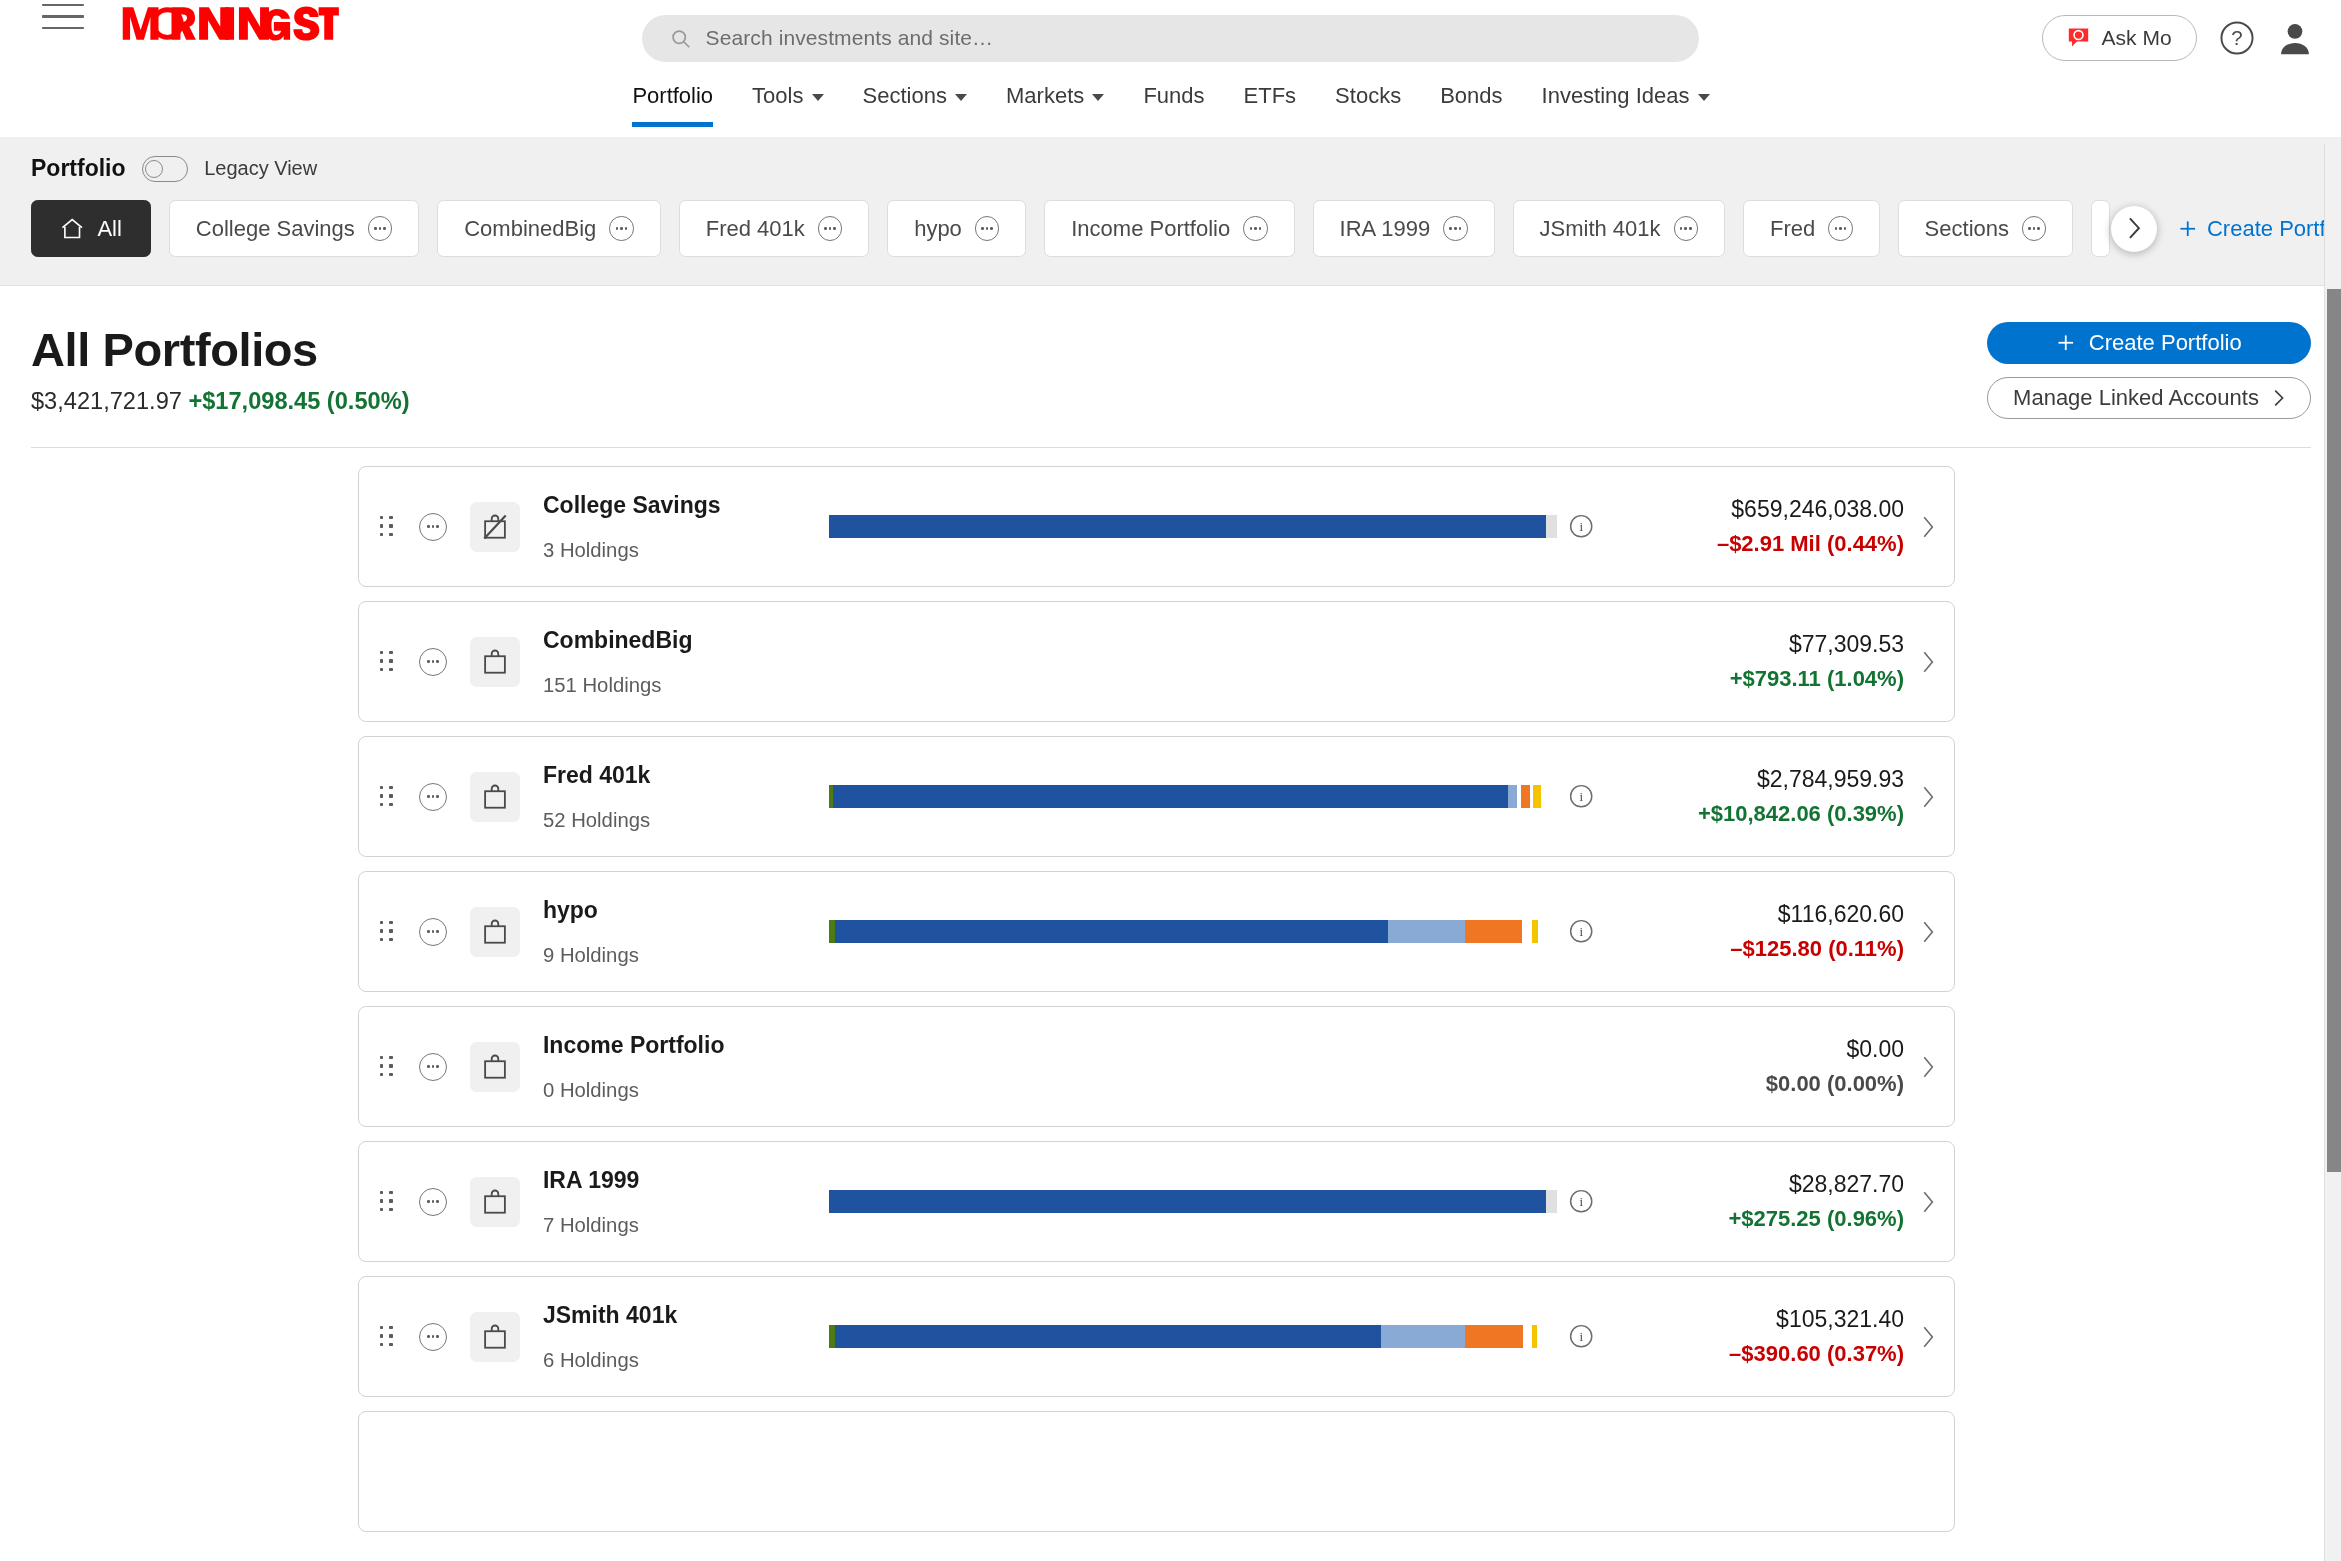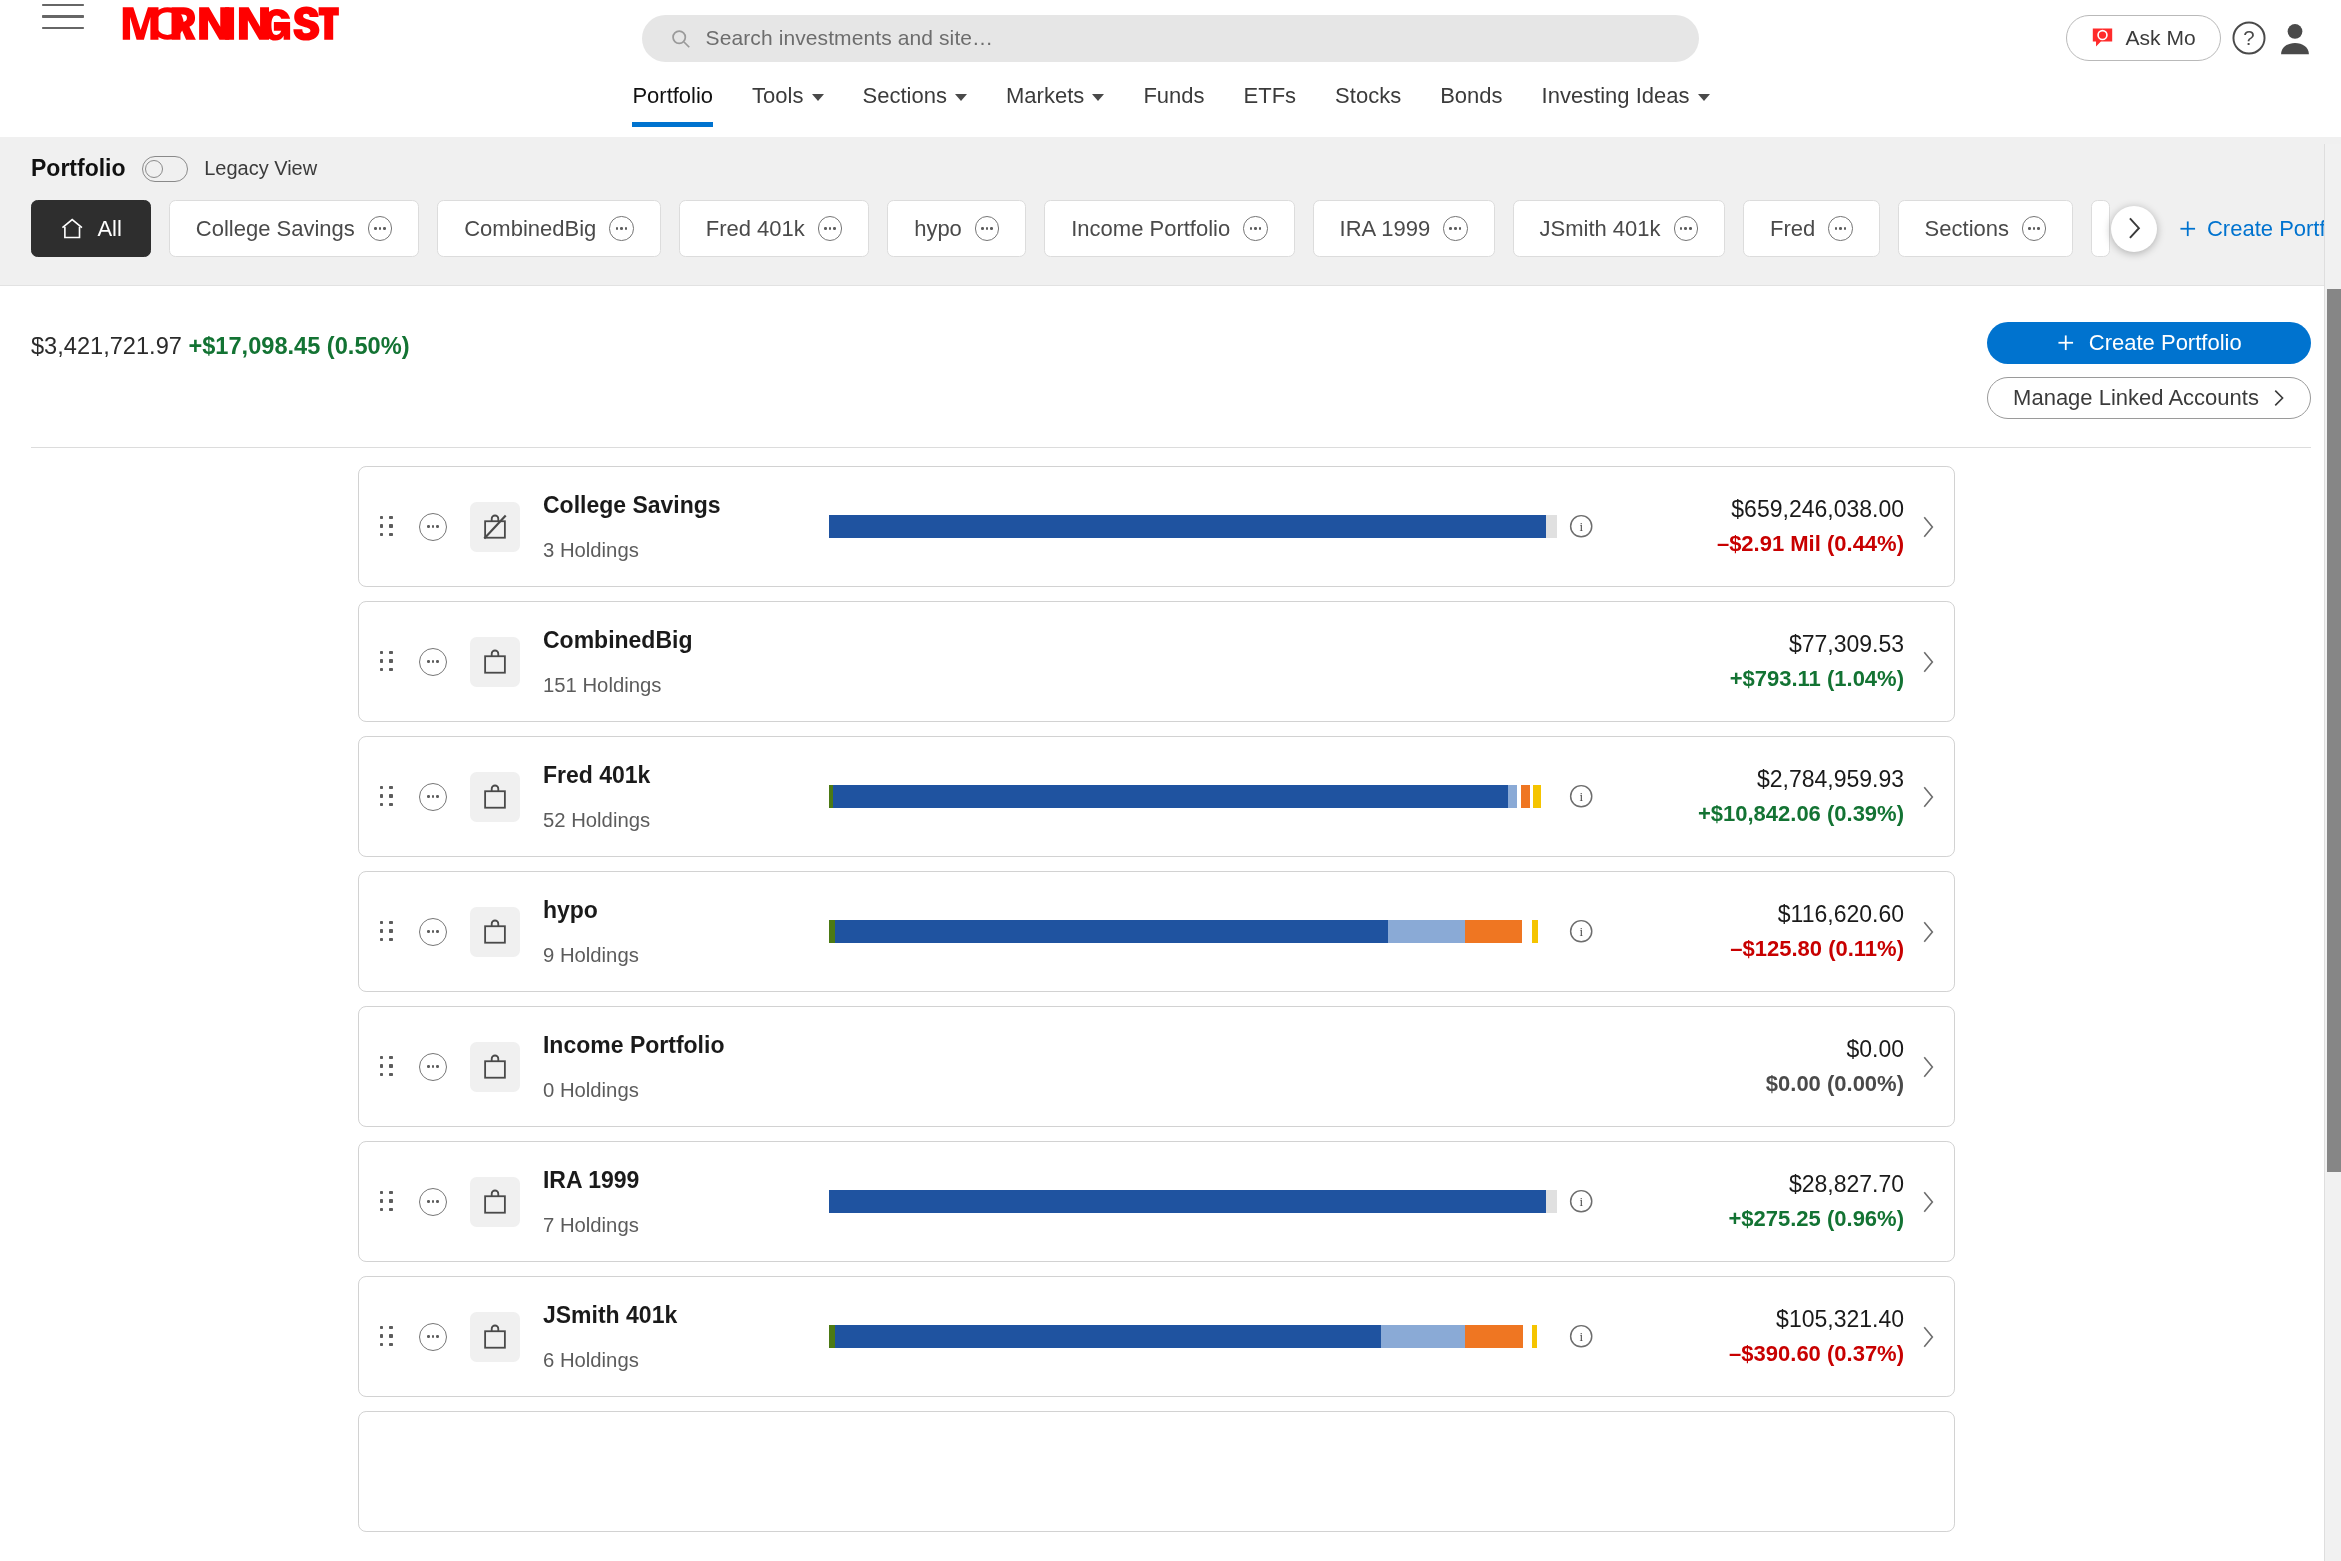--- a/index.html
+++ b/index.html
@@ -52,21 +52,21 @@
   }
   .search-icon { width: 21px; height: 21px; flex: 0 0 21px; opacity: .62; }
   .search-placeholder {
     font-size: 21px; color: #6d6d6d; letter-spacing: 0.1px;
     font-family: "Liberation Sans", sans-serif;
   }
 
   .top-right {
     position: absolute;
     right: 29px; top: 0; height: 75px;
-    display: flex; align-items: center; gap: 10px;
+    display: flex; align-items: center; gap: 22px;
   }
   .askmo {
     display: flex; align-items: center; gap: 11.4px;
     border: 1.6px solid #b9b9b9;
     border-radius: 23px;
     height: 46px;
     padding: 0 24.4px;
     background: #fff; cursor: pointer;
   }
   .askmo-label { font-size: 21px; color: #3b3b3b; }
@@ -501,20 +501,21 @@
       </svg>
       <span>Create Portfolio</span>
     </div>
   </div>
 </div>
 
 <div class="page">
 
   <div class="page-head">
     <div>
+      <div class="page-title">All Portfolios</div>
       <div class="page-sub">
         <span>$3,421,721.97</span>
         <span class="gain">+$17,098.45 (0.50%)</span>
       </div>
     </div>
     <div class="head-actions">
       <button class="btn-primary">
         <svg width="19.5" height="19.5" viewBox="0 0 24 24" stroke="#ffffff" stroke-width="2.2">
           <line x1="12" y1="3" x2="12" y2="21"></line>
             <line x1="3" y1="12" x2="21" y2="12"></line>

